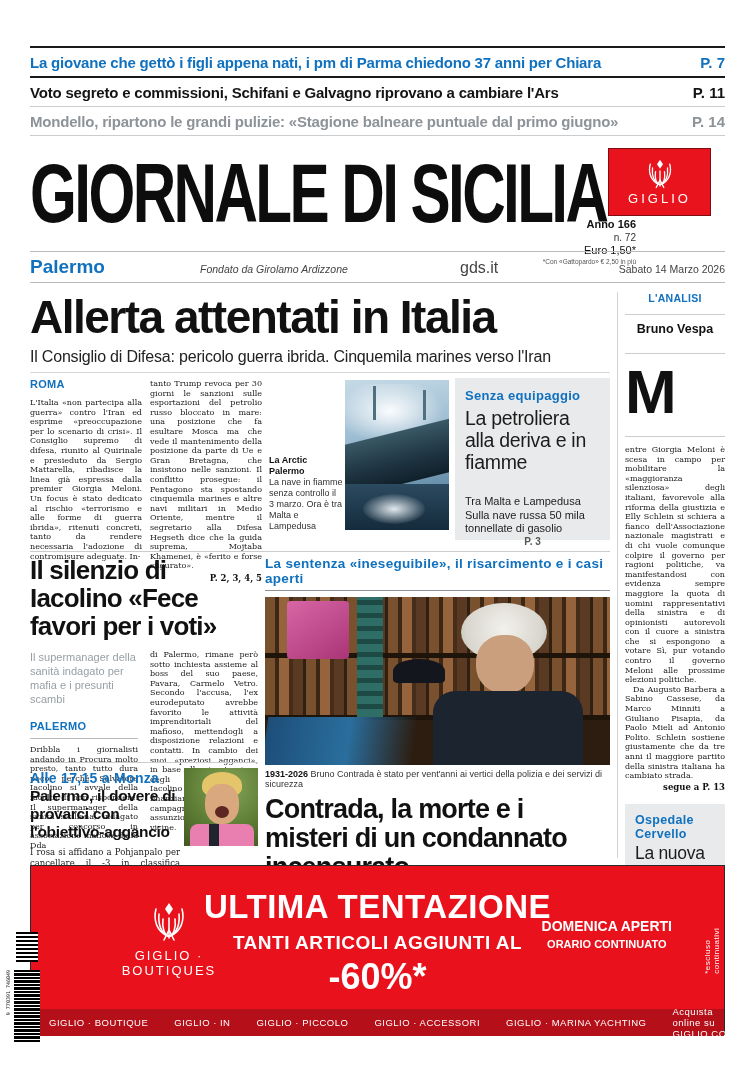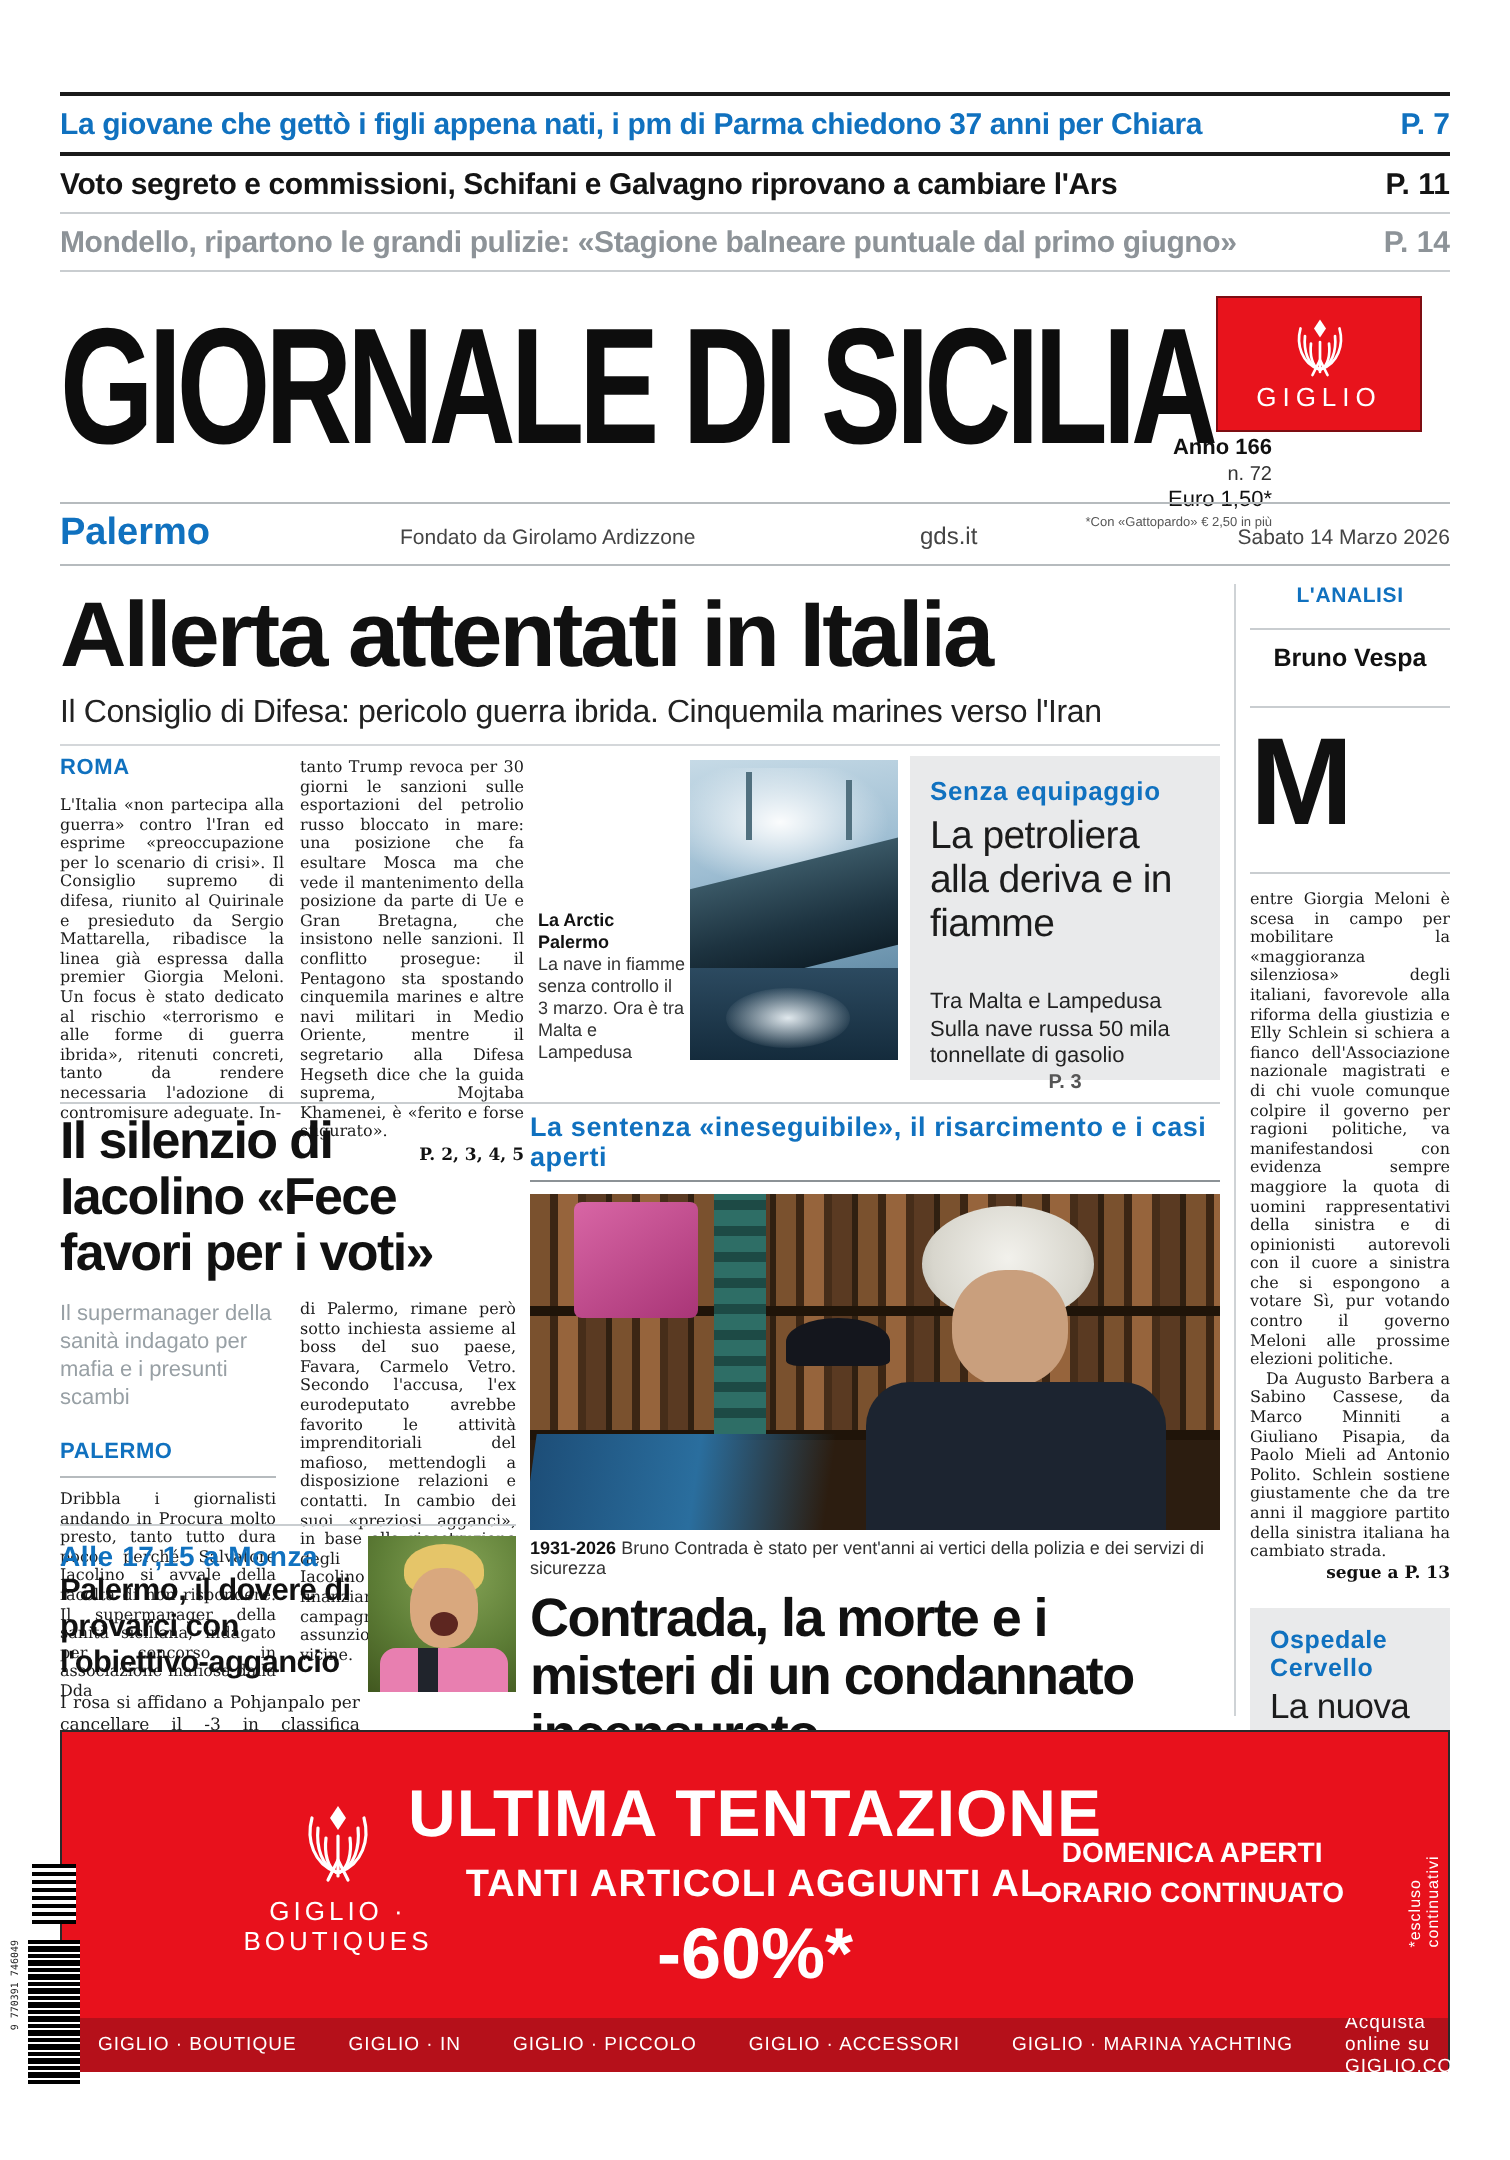--- a/index.html
+++ b/index.html
@@ -28,22 +28,22 @@
   .edition { position:absolute; right:119px; top:218px; text-align:right; line-height:1.25; }
   .edition .anno { font-size:11px; font-weight:bold; }
   .edition .num  { font-size:10px; color:#333; }
   .edition .price{ font-size:11px; }
   .edition .note { font-size:6.5px; color:#555; }
 
   
   .dateline-wrap { position:absolute; left:30px; right:30px; top:251px; border-top:1px solid #b6bbbe; border-bottom:1px solid #b6bbbe; height:32px; display:flex; align-items:center; }
   .dateline { width:100%; display:flex; align-items:baseline; }
   .dl-city { color:#1071bf; font-weight:bold; font-size:19px; width:170px; }
-  .dl-founded { font-size:10.5px; color:#444; width:260px; }
-  .dl-site { font-size:12px; color:#444; width:150px; }
+  .dl-founded { font-size:10.5px; color:#444; width:260px;font-style:italic; }
+  .dl-site { font-size:16px; color:#444; width:150px; }
   .dl-date { font-size:10.5px; color:#444; margin-left:auto; }
 
   
   .lead-headline { position:absolute; left:30px; top:290px; width:585px; font-size:46px; font-weight:900; letter-spacing:-1.5px; color:#111; }
   .lead-subhead { position:absolute; left:30px; top:348px; width:585px; font-size:16px; color:#222; letter-spacing:-0.2px; }
   .sub-rule { position:absolute; left:30px; top:372px; width:580px; border-top:1px solid #d4d7da; }
   .vrule { position:absolute; left:617px; top:292px; height:566px; border-left:1px solid #cfd3d6; }
 
   .lead-cols { position:absolute; left:30px; top:378px; width:580px; height:168px; display:flex; }
   .serif { font-family:"DejaVu Serif", serif; font-size:8px; line-height:9.6px; text-align:justify; color:#1a1a1a; }
@@ -146,21 +146,21 @@
   .ad { position:absolute; left:30px; top:865px; width:695px; height:170px; border:1px solid #2a2a2a; }
   .ad-main { position:relative; width:100%; height:143px; background:#e8111c; color:#fff; }
   .ad-left { position:absolute; left:58px; top:36px; width:160px; text-align:center; }
   .ad-left .brand { font-size:13px; letter-spacing:2px; margin-top:6px; }
   .ad-center { position:absolute; left:0; right:0; top:22px; text-align:center; }
   .ad-title { font-size:33px; font-weight:bold; letter-spacing:0.5px; }
   .ad-line2 { font-size:19px; font-weight:bold; margin-top:6px; letter-spacing:0.5px; }
   .ad-discount { font-size:36px; font-weight:900; margin-top:2px; }
   .ad-right { position:absolute; right:52px; top:52px; text-align:center; }
   .ad-right .r1 { font-size:14px; font-weight:800; }
-  .ad-right .r2 { font-size:14px; font-weight:bold; margin-top:4px; }
+  .ad-right .r2 { font-size:11px; font-weight:bold; margin-top:4px; }
   .ad-vert { position:absolute; right:3px; top:50%; transform:translateY(-50%) rotate(180deg);
      writing-mode:vertical-rl; font-size:8px; letter-spacing:0.5px; color:#fff; }
   .ad-nav { width:100%; height:27px; background:#b5101a; color:#fff; display:flex; align-items:center; padding:0 18px; }
   .ad-nav .nav-item { font-size:9.5px; letter-spacing:0.5px; margin-right:26px; white-space:nowrap; }
   .ad-nav .shop { margin-left:auto; font-size:9.5px; letter-spacing:0.5px; }
 
   
   .barcode { position:absolute; left:8px; top:932px; width:34px; height:150px; }
   .bc-group1 { position:absolute; left:8px; top:0; width:22px; height:30px;
      background:repeating-linear-gradient(180deg,#000 0 2px,#fff 2px 4px); }

